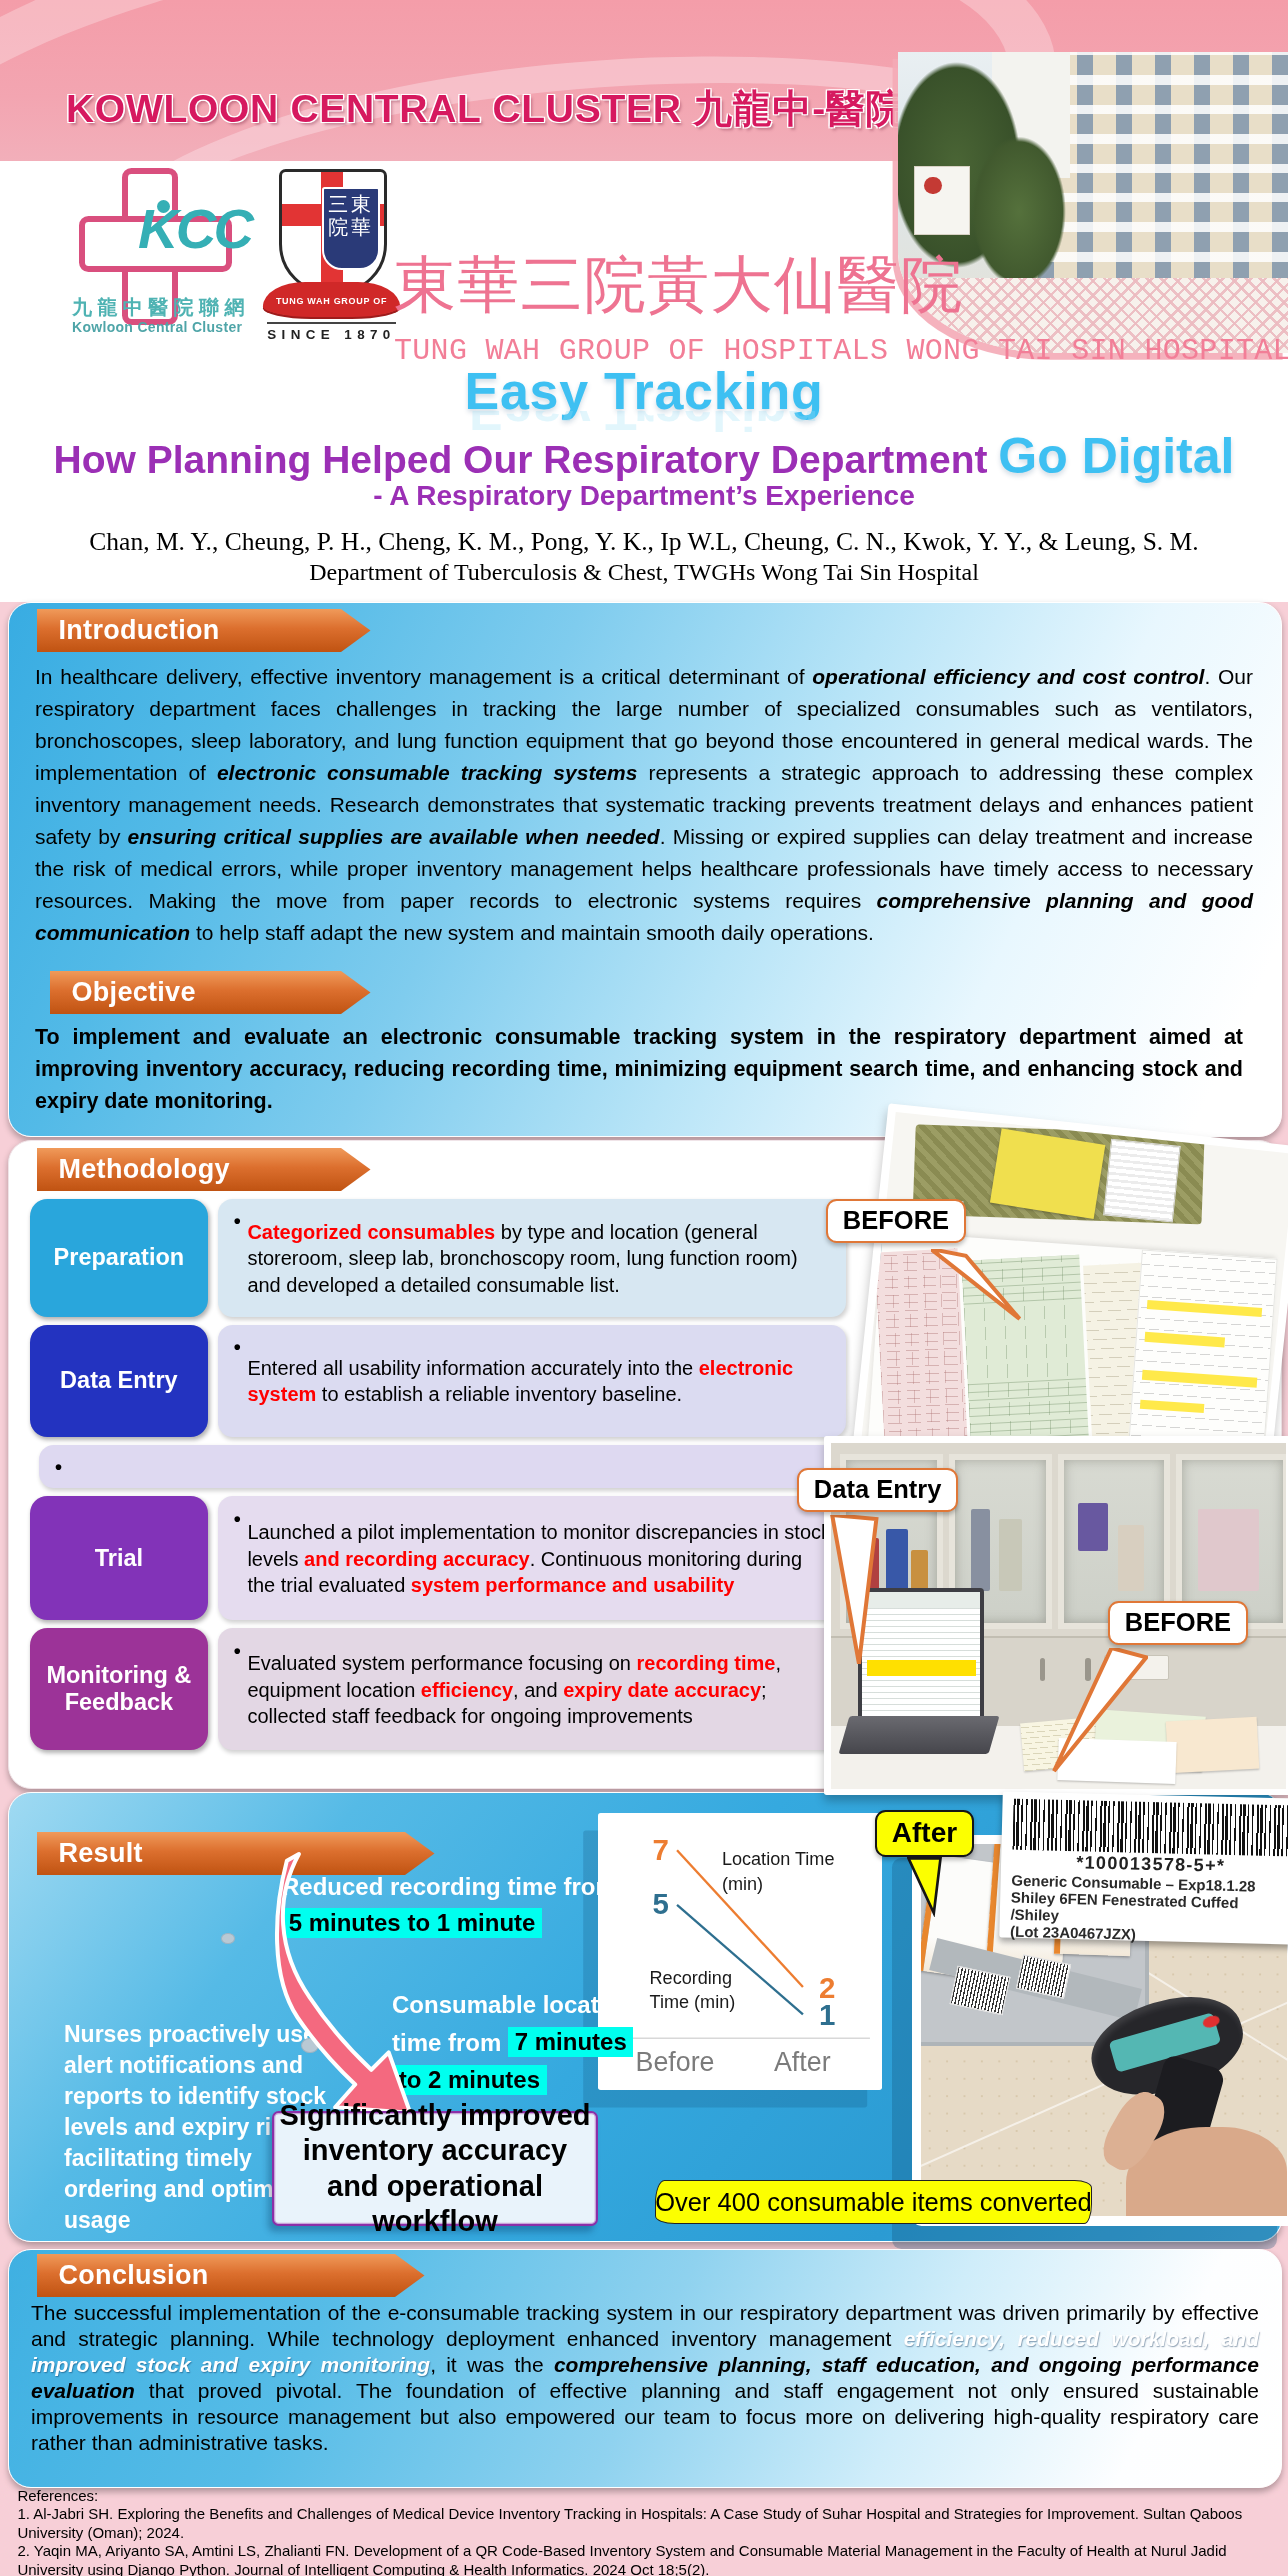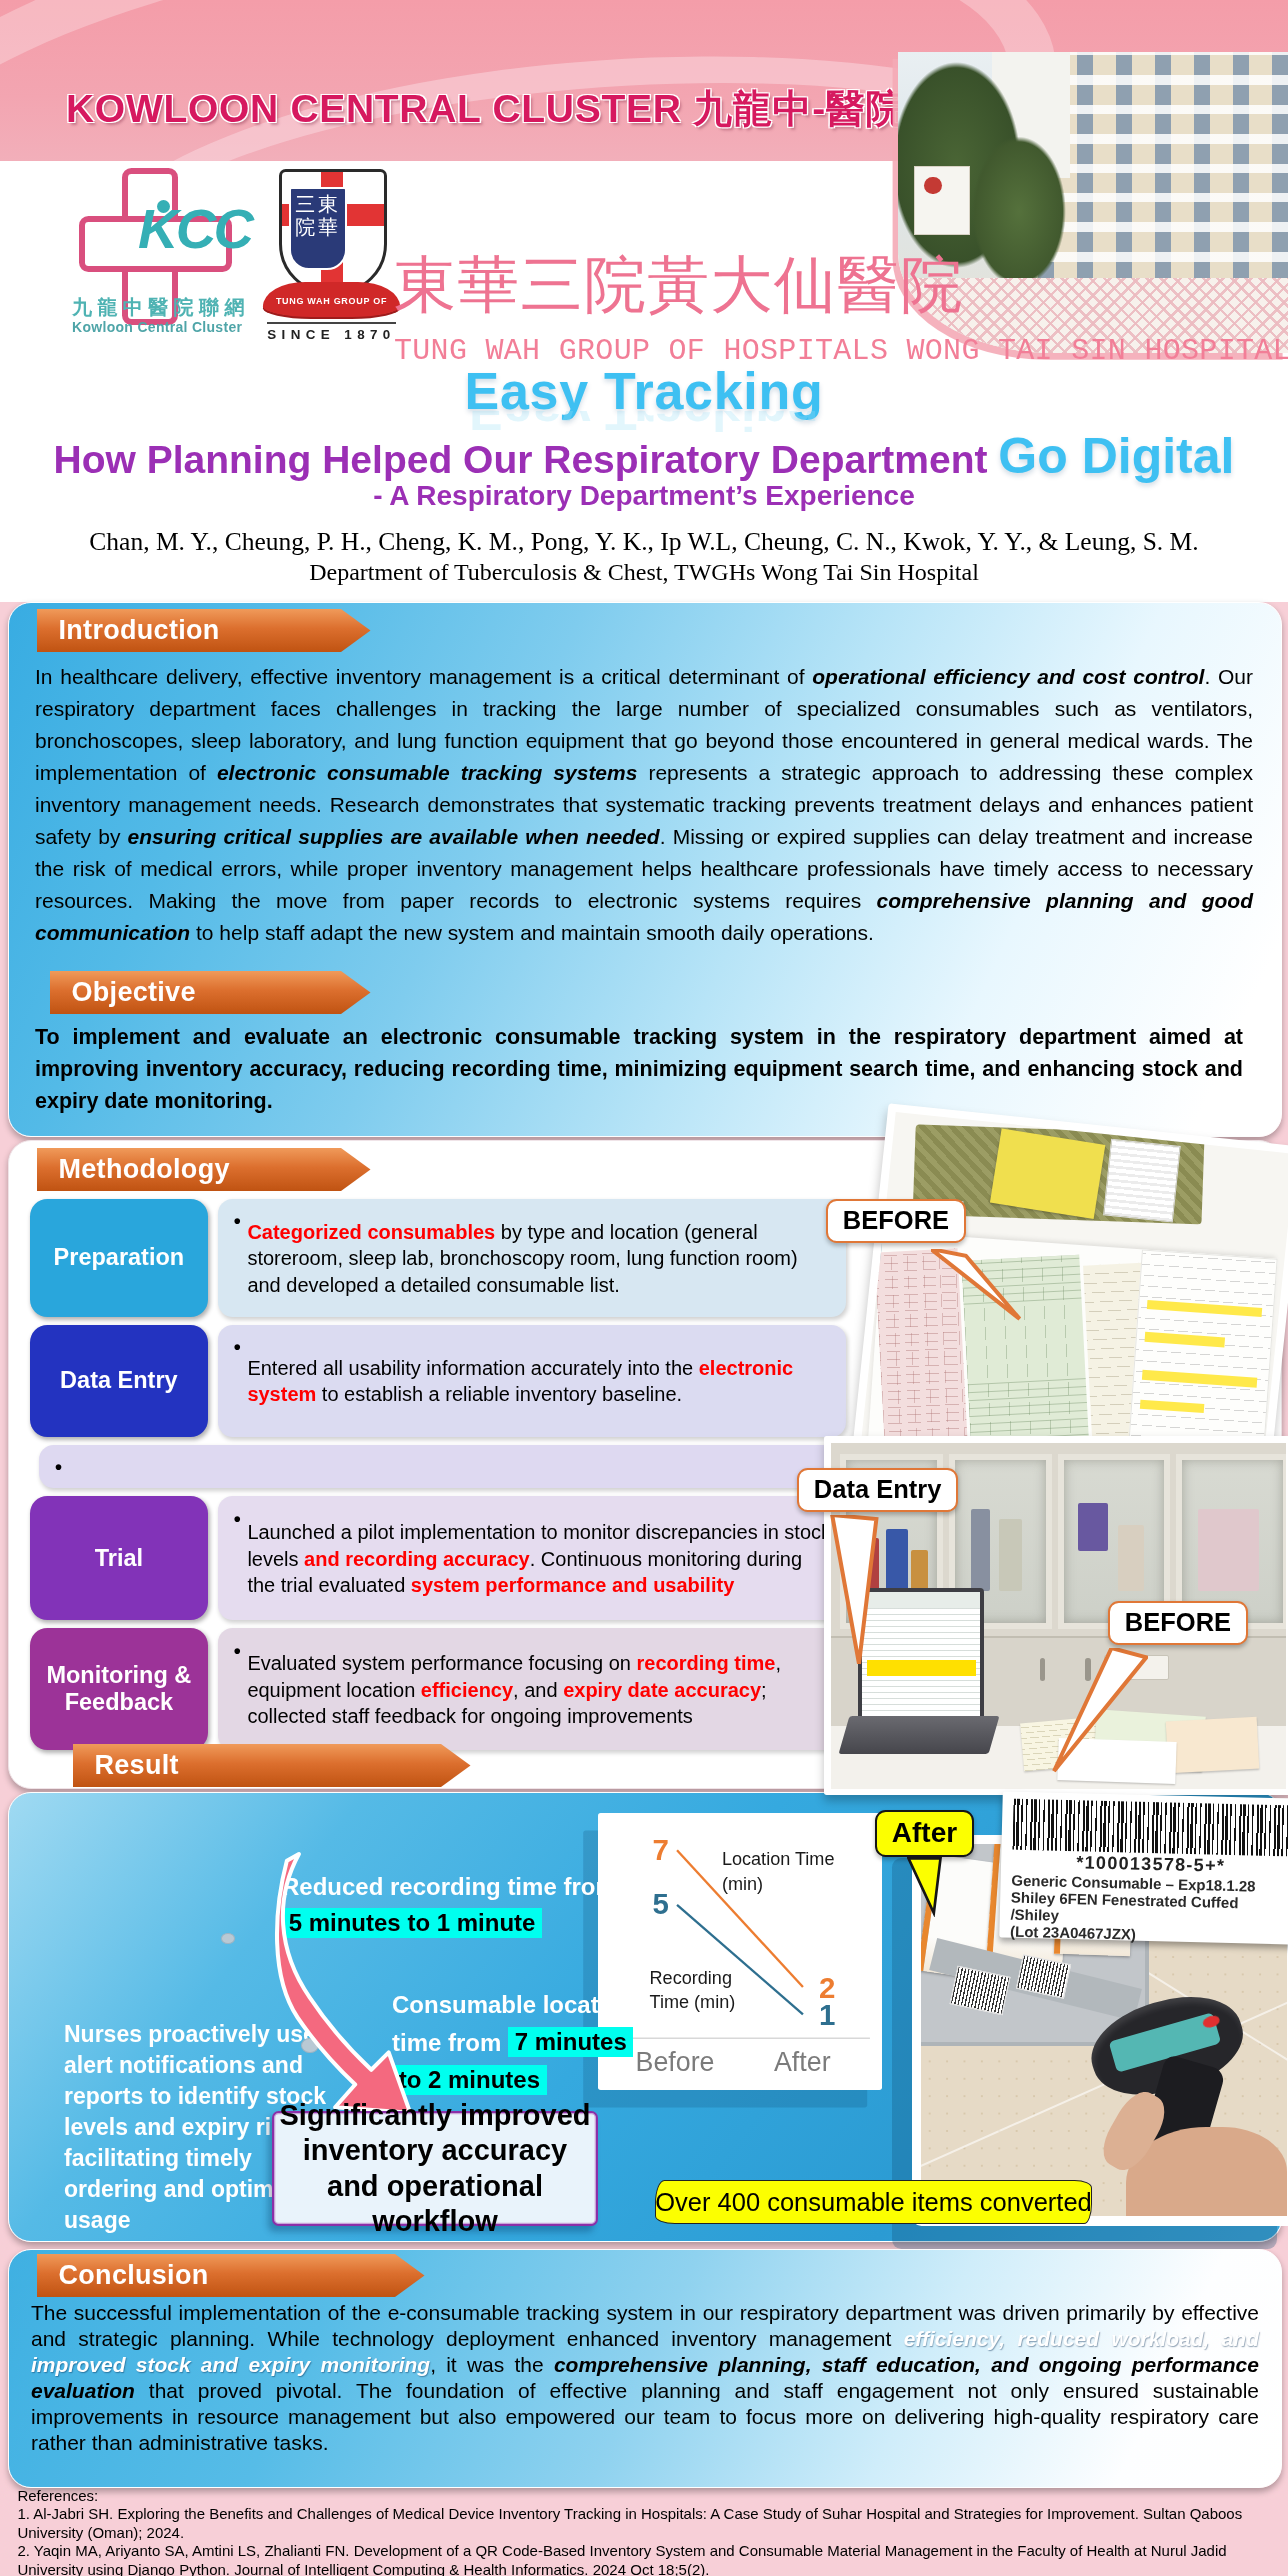--- a/index.html
+++ b/index.html
@@ -37,21 +37,21 @@
   .kcc-h{position:absolute;left:0;top:48px;width:141px;height:44px;border:6.7px solid #D94F7E;border-radius:9.4px;background:#fff;}
   .kcc-txt{position:absolute;left:59px;top:28px;font-size:56px;font-weight:700;font-style:italic;color:#35AFB5;letter-spacing:-2.7px;}
   .kcc-dot{position:absolute;left:78px;top:32px;width:13.4px;height:13.4px;border-radius:50%;background:#35AFB5;}
   #kcc-cn{left:72px;top:294px;width:174px;font-size:20px;color:#4FB3B3;letter-spacing:5.4px;font-weight:600;white-space:nowrap;}
   #kcc-en{left:72px;top:319px;font-size:14px;color:#4FA5A8;font-weight:700;letter-spacing:0.3px;white-space:nowrap;}
 
   #twgh-crest{left:267px;top:169px;width:134px;height:168px;}
   .shield{position:absolute;left:12px;top:0;width:102px;height:119px;background:#fff;border:3.4px solid #2A2A2A;border-radius:6.7px 6.7px 50px 50px;overflow:hidden;}
   .sh-cross-v{position:absolute;left:39px;top:0;width:21.5px;height:100%;background:#E23434;}
   .sh-cross-h{position:absolute;left:0;top:32px;width:100%;height:21.5px;background:#E23434;}
-  .sh-blue{position:absolute;left:7px;top:14.8px;width:54px;height:75px;background:#2A3A78;border:2px solid #fff;border-radius:2.7px 2.7px 20px 20px;color:#fff;font-size:20px;line-height:23px;text-align:center;padding-top:4px;letter-spacing:2.7px;}
+  .sh-blue{position:absolute;left:40px;top:14.8px;width:54px;height:75px;background:#2A3A78;border:2px solid #fff;border-radius:2.7px 2.7px 20px 20px;color:#fff;font-size:20px;line-height:23px;text-align:center;padding-top:4px;letter-spacing:2.7px;}
   .crest-ribbon{position:absolute;left:-4px;top:113px;width:137px;height:35px;background:#D02828;border-radius:40% 40% 46% 46%/90% 90% 40% 40%;color:#fff;font-size:9px;font-weight:700;text-align:center;line-height:38px;letter-spacing:0.7px;box-shadow:0 2px 0 #9E1C1C;}
   .crest-since{position:absolute;left:0;top:153px;width:129px;text-align:center;font-size:13.4px;letter-spacing:5.4px;color:#222;border-top:2px solid #444;padding-top:2.7px;font-weight:600;}
 
   #hosp-cn{left:394px;top:243px;font-size:62px;color:#EE7391;font-family:"Liberation Serif",serif;letter-spacing:1.3px;white-space:nowrap;}
   #hosp-en{left:394px;top:334px;font-size:30px;color:#F27E97;white-space:nowrap;letter-spacing:0.3px;font-family:Liberation Mono, monospace;}
 
   
   #title-main{left:0;top:361px;width:1288px;text-align:center;font-size:52px;font-weight:800;color:#3EC0F2;letter-spacing:0.7px;text-shadow:0 3.4px 5.4px rgba(0,60,110,.18);}
   #title-main-reflect{left:0;top:411px;width:1288px;text-align:center;font-size:52px;font-weight:800;color:#9ADFF7;transform:scaleY(-1);opacity:.28;height:31px;overflow:hidden;}
   #title-sub{left:0;top:427px;width:1288px;text-align:center;white-space:nowrap;}
@@ -326,21 +326,21 @@
   <svg class="tail abs" style="left:828px;top:1515px;" width="74" height="154" viewBox="0 0 110 230">
       <polygon points="6,0 72,6 46,222" fill="#fff" stroke="#E07737" stroke-width="6"></polygon>
     </svg>
 
   <div class="callout" style="left:1108px;top:1601px;">BEFORE</div>
   <svg class="tail abs" style="left:1047px;top:1648px;" width="101" height="127" viewBox="0 0 150 190">
       <polygon points="96,0 148,14 10,184" fill="#fff" stroke="#E07737" stroke-width="6"></polygon>
     </svg>
 
   <div class="panel" id="result-panel"></div>
-  <div class="ribbon" style="left:37px;top:1744px;width:376px;margin-left:36px;">Result</div>
+  <div class="ribbon" style="left:37px;top:1832px;width:376px;">Result</div>
 
   <div class="abs" id="recording-note">
       <span class="rline"><span class="sg-w">Reduced recording time from</span></span>
       <span class="rline"><span class="sg-hl">5 minutes to 1 minute</span></span>
     </div>
   <div class="abs" id="location-note">
       <span class="rline"><span class="sg-w">Consumable location</span></span>
       <span class="rline"><span class="sg-w">time from </span><span class="sg-hl">7 minutes</span></span>
       <span class="rline"><span class="sg-hl">to 2 minutes</span></span>
     </div>

